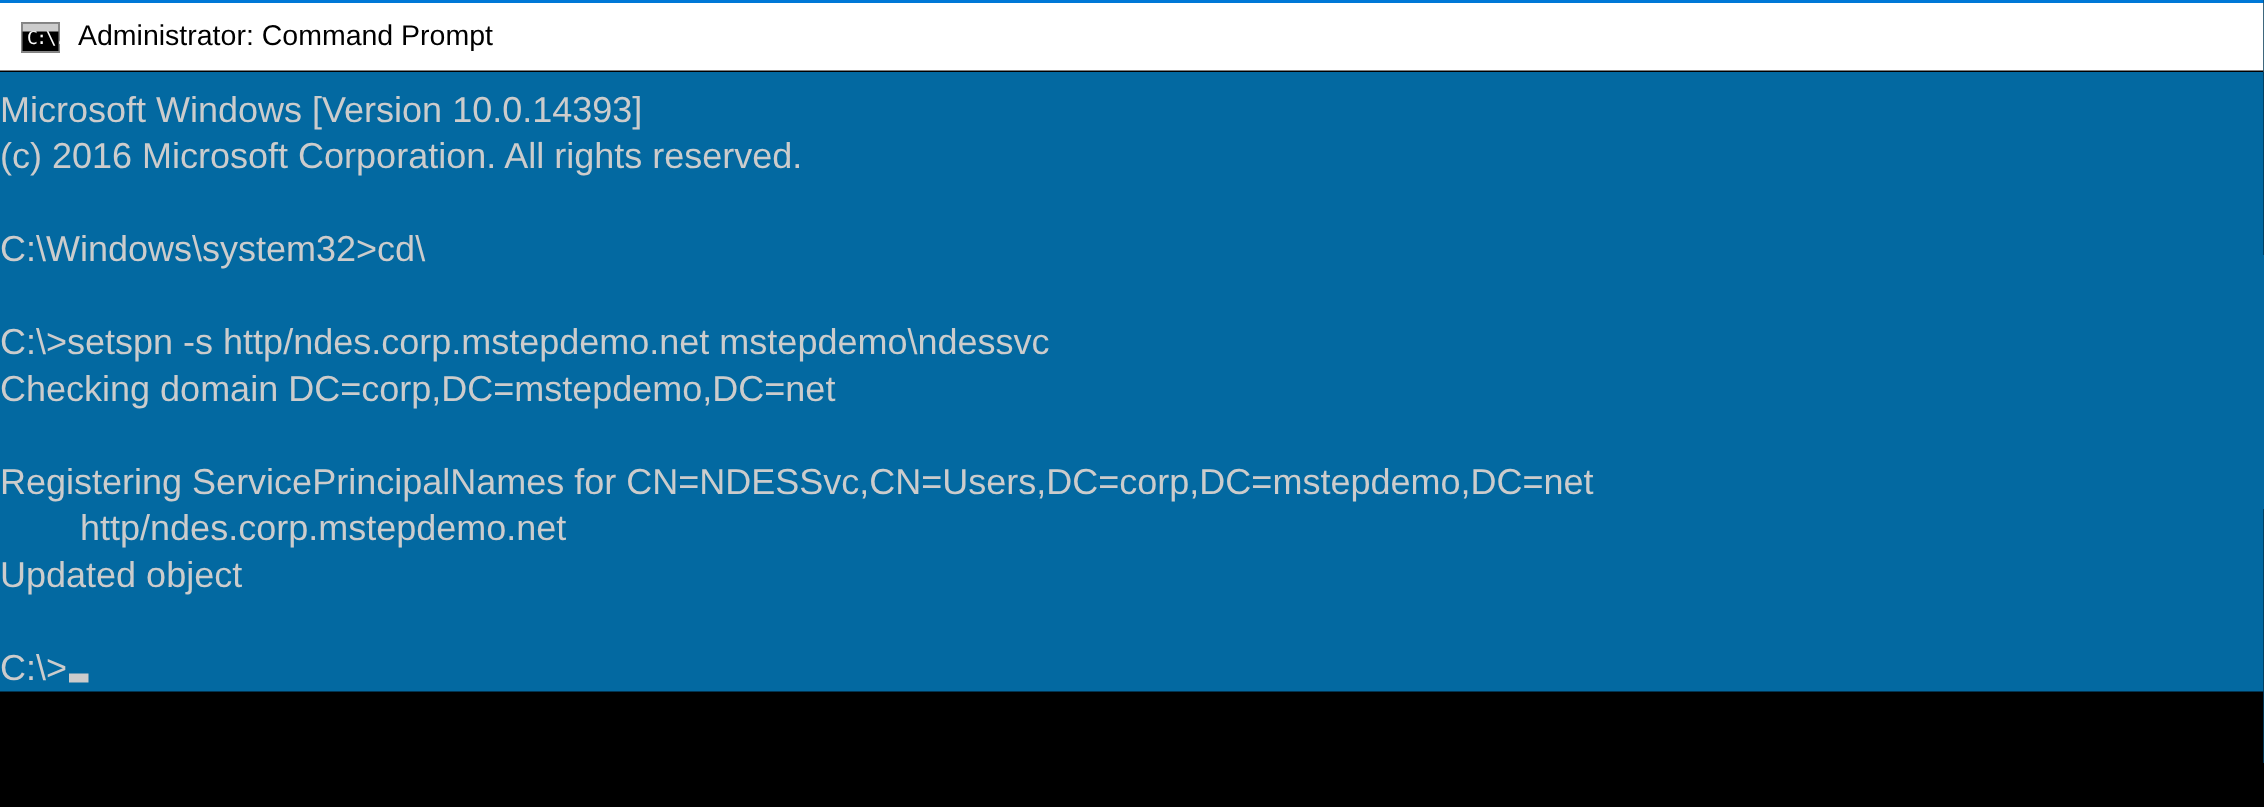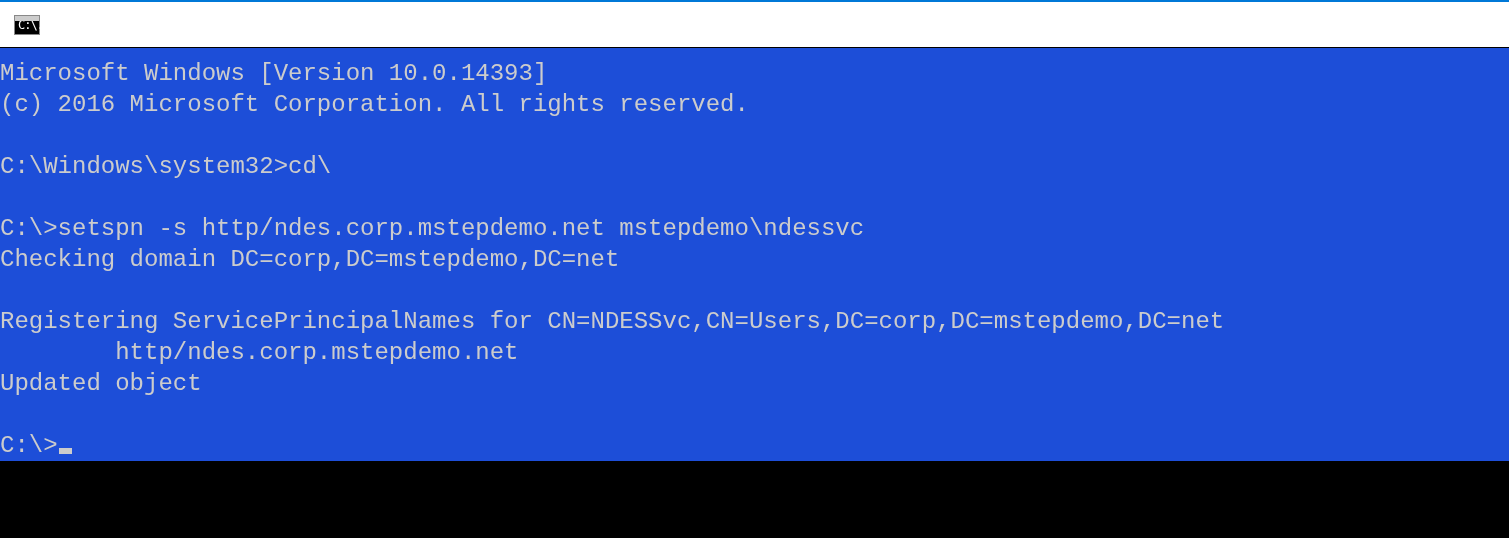--- a/index.html
+++ b/index.html
@@ -41,23 +41,23 @@
       right: 0;
       height: 5px;
       background: #ccc;
     }
     .title-text {
       font-family: "Segoe UI", Tahoma, sans-serif;
       font-size: 19px;
       color: #000;
     }
     .terminal {
-      background: #1d4ed8;
+      background: #0369a1;
       color: #ccc;
-      font-family: Liberation Mono, monospace;
+      font-family: Liberation Sans, sans-serif;
       font-size: 24px;
       line-height: 31px;
       white-space: pre;
       padding: 10px 0 0 0;
     }
     .cursor {
       display: inline-block;
       width: 13px;
       height: 6px;
       background: #ccc;
@@ -66,20 +66,21 @@
     }
   </style>
 </head>
 <body>
 
 <div class="title-bar">
   <div class="cmd-icon">
     <div class="cmd-icon-top"></div>
     <span>C:\.</span>
   </div>
+  <div class="title-text">Administrator: Command Prompt</div>
 </div>
 
 <div class="terminal"><span>Microsoft Windows [Version 10.0.14393]</span>
 <span>(c) 2016 Microsoft Corporation. All rights reserved.</span>
 <span></span>
 <span>C:\Windows\system32&gt;cd\</span>
 <span></span>
 <span>C:\&gt;setspn -s http/ndes.corp.mstepdemo.net mstepdemo\ndessvc</span>
 <span>Checking domain DC=corp,DC=mstepdemo,DC=net</span>
 <span></span>

